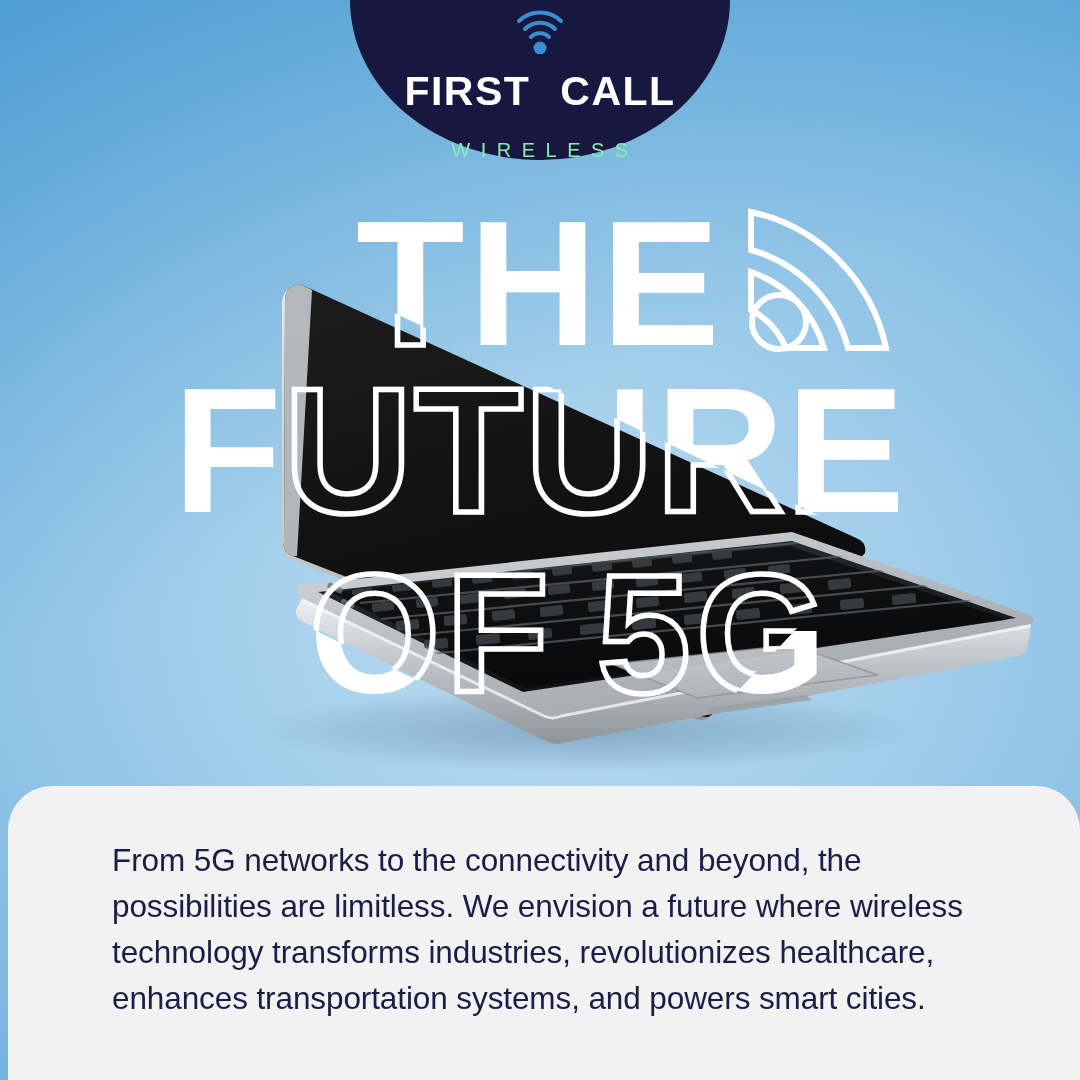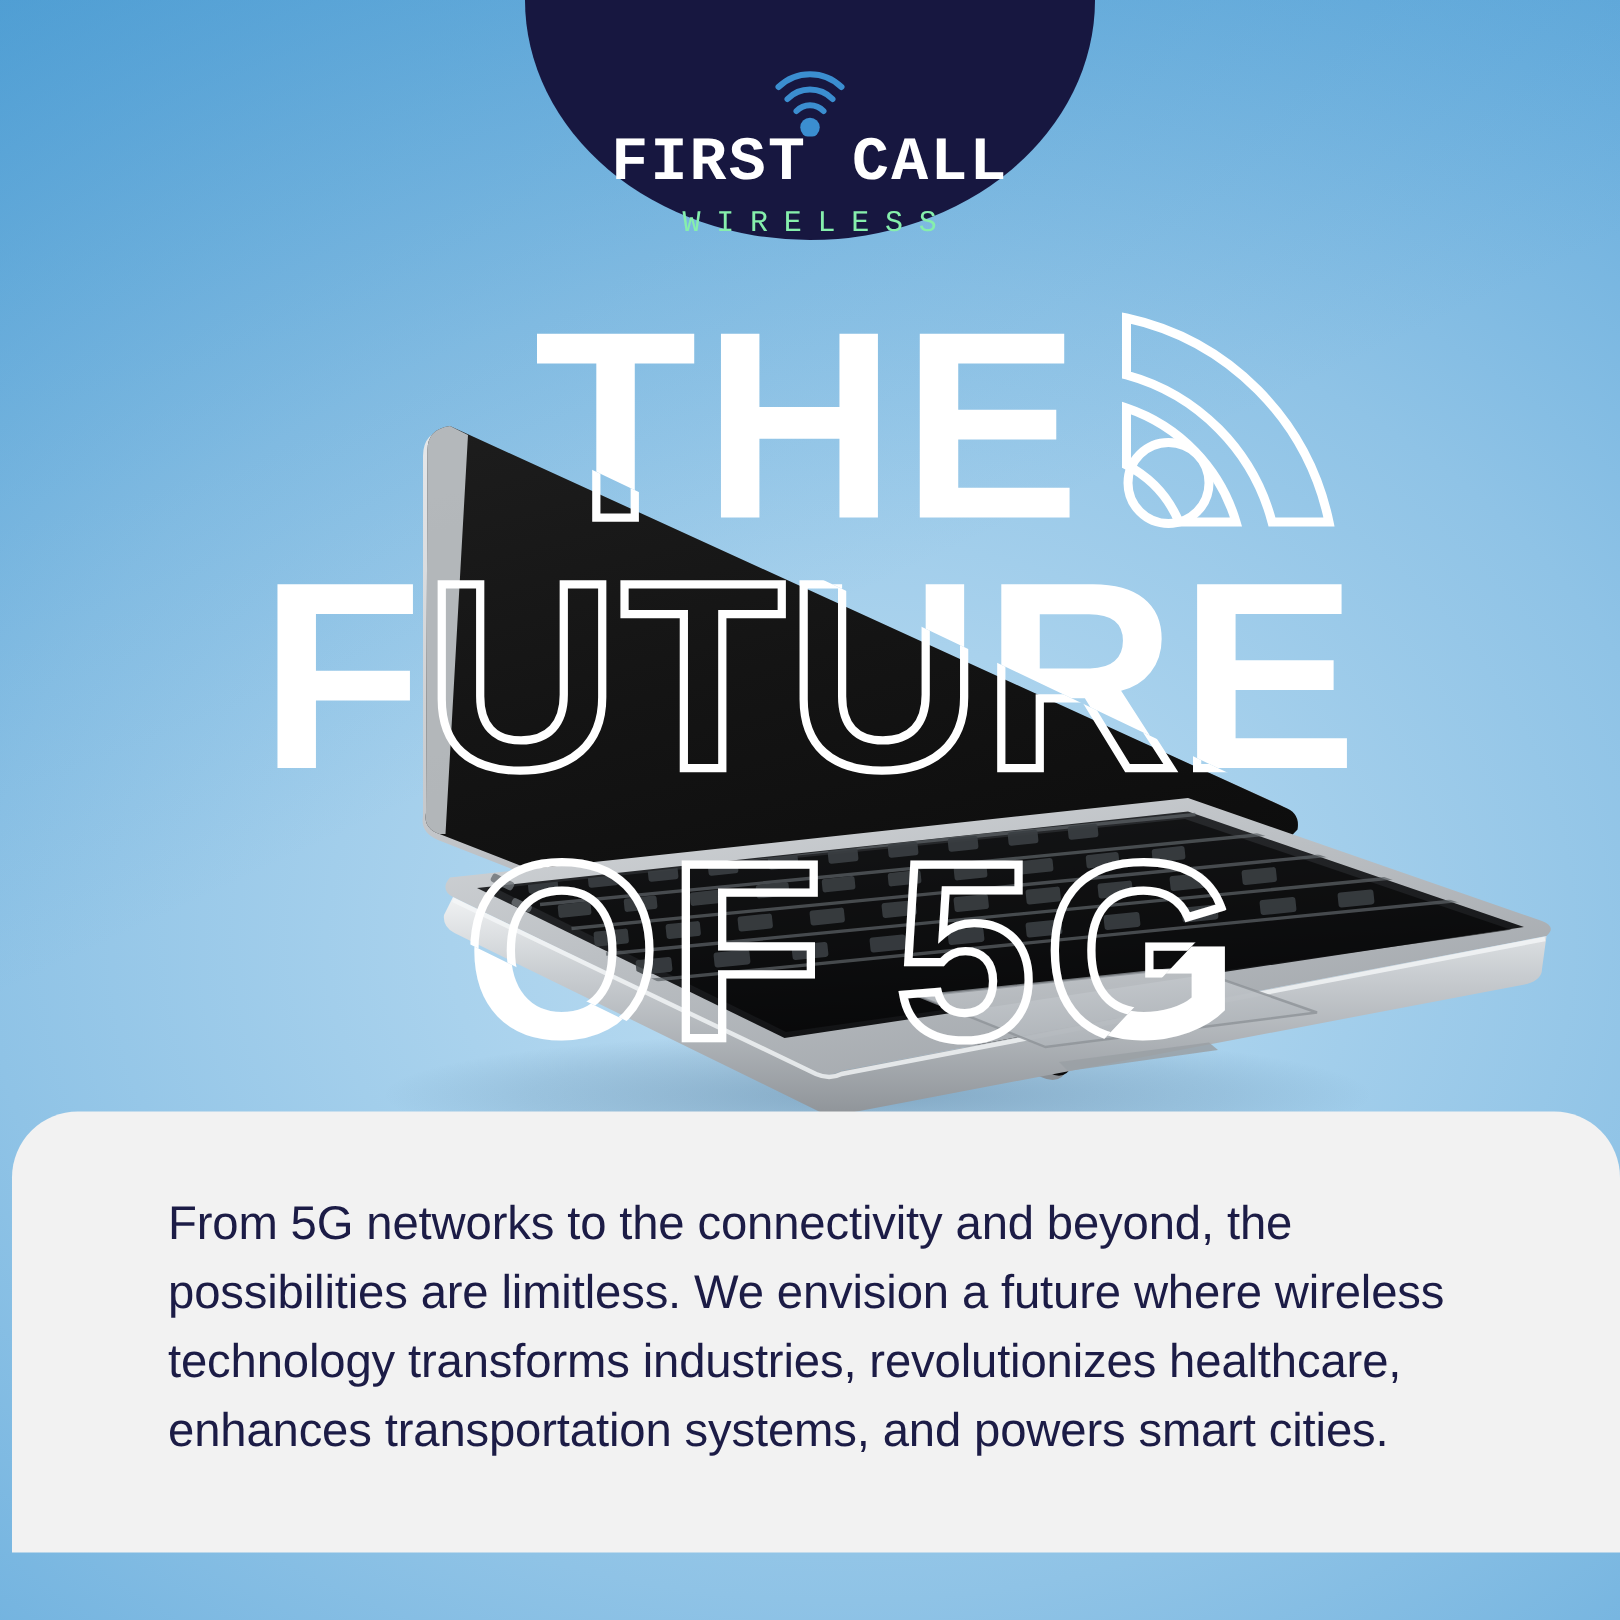--- a/index.html
+++ b/index.html
@@ -29,23 +29,22 @@
     position:absolute; left:350px; top:-118px;
     width:380px; height:278px;
     background:#171740;
     border-radius:0 0 190px 190px / 0 0 160px 160px;
     z-index:6;
   }
   .badge-inner {
     position:absolute; left:0; right:0; bottom:0;
     height:160px;
     display:flex; flex-direction:column;
-    align-items:center; justify-content:flex-end;
+    align-items:center; justify-content:space-between;
     padding-top:6px;
-    font-family:Liberation Mono, monospace;
   }
   .wifi-mark { width:56px; height:48px; display:block; }
   .brand-main {
     color:#ffffff;
     font-size:41px;
     font-weight:bold;
     letter-spacing:1.5px;
     line-height:1;
     margin-top:-2px;
     position:relative;
@@ -61,21 +60,21 @@
     margin-top:10px;
     padding-left:10px;
     white-space:nowrap;
   }
   
   .laptop { position:absolute; left:0; top:0; width:1080px; height:1080px; z-index:2; }
   
   .headline { position:absolute; left:0; top:0; width:1080px; height:1080px; z-index:4; }
   
   .panel {
-    position:absolute; left:8px; top:741px;
+    position:absolute; left:8px; top:786px;
     width:1072px; height:294px;
     background:#f2f2f2;
     border-radius:44px 44px 0 0;
     z-index:8;
   }
   .panel-text {
     position:absolute; left:104px; top:52px; right:70px;
     color:#1c1c46;
     font-size:31.5px;
     line-height:1.46;

